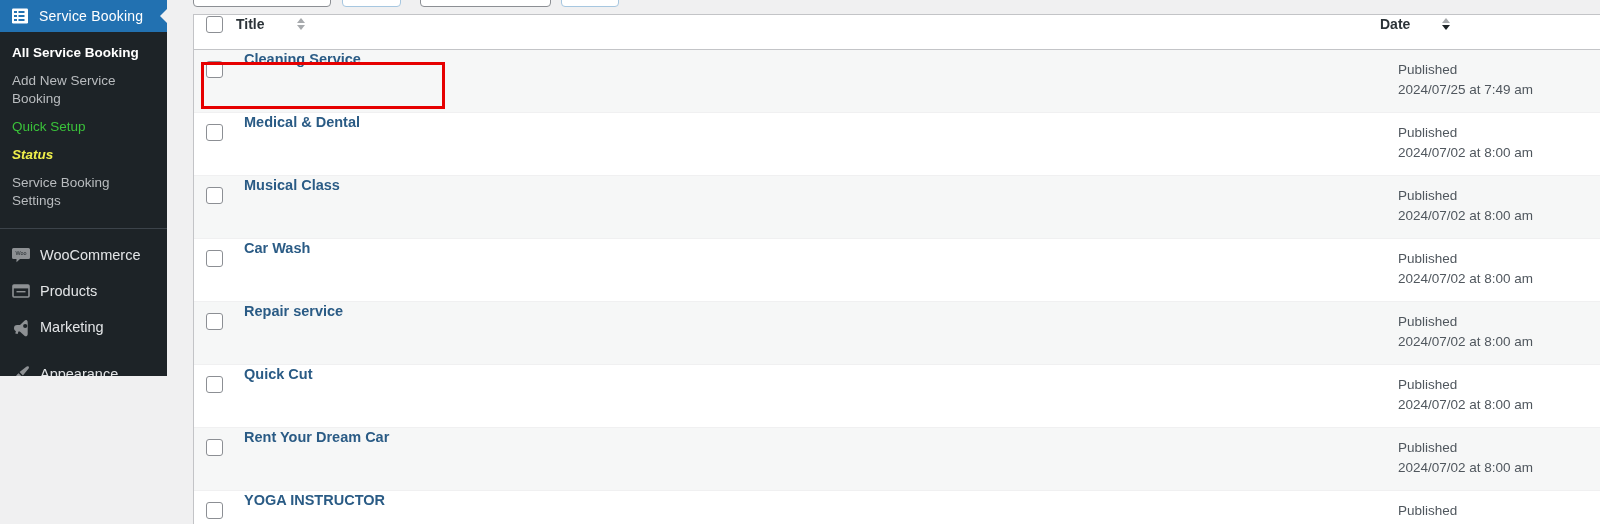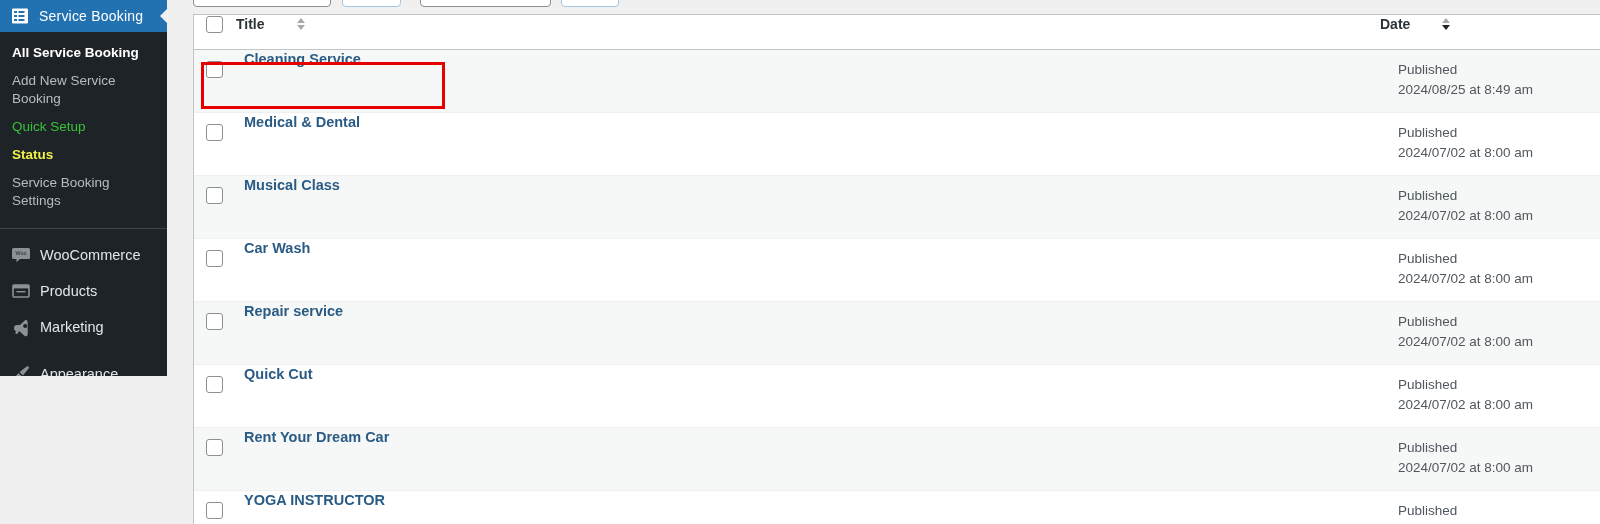--- a/index.html
+++ b/index.html
@@ -75,21 +75,21 @@
     font-size: 13.5px;
     line-height: 18px;
     color: #b9bcbf;
     box-sizing: border-box;
   }
   .submenu .sub-item.current {
     color: #ffffff;
     font-weight: bold;
   }
   .submenu .sub-item.accent-green { color: #3ac13a; }
-  .submenu .sub-item.accent-yellow { color: #f0f04b; font-weight: bold; }
+  .submenu .sub-item.accent-yellow { color: #f0f04b; font-weight: bold; font-style: italic; }
 
   .menu-sep {
     height: 1px;
     background: #3c434a;
     margin: 4px 0 0 0;
   }
 
   .nav-item {
     display: flex;
     align-items: center;
@@ -387,21 +387,21 @@
 
           <tr class="alt">
             <td class="col-cb">
                 <span class="cb"></span>
               </td>
             <td class="cell-title">
               <a class="row-title">Cleaning Service</a>
             </td>
             <td class="cell-date">
               <div class="date-line">Published</div>
-              <div class="date-line">2024/08/25 at 8:49 am</div>
+              <div class="date-line">2024/07/25 at 7:49 am</div>
             </td>
           </tr>
 
           <tr>
             <td class="col-cb">
                 <span class="cb"></span>
               </td>
             <td class="cell-title">
               <a class="row-title">Medical &amp; Dental</a>
             </td>

